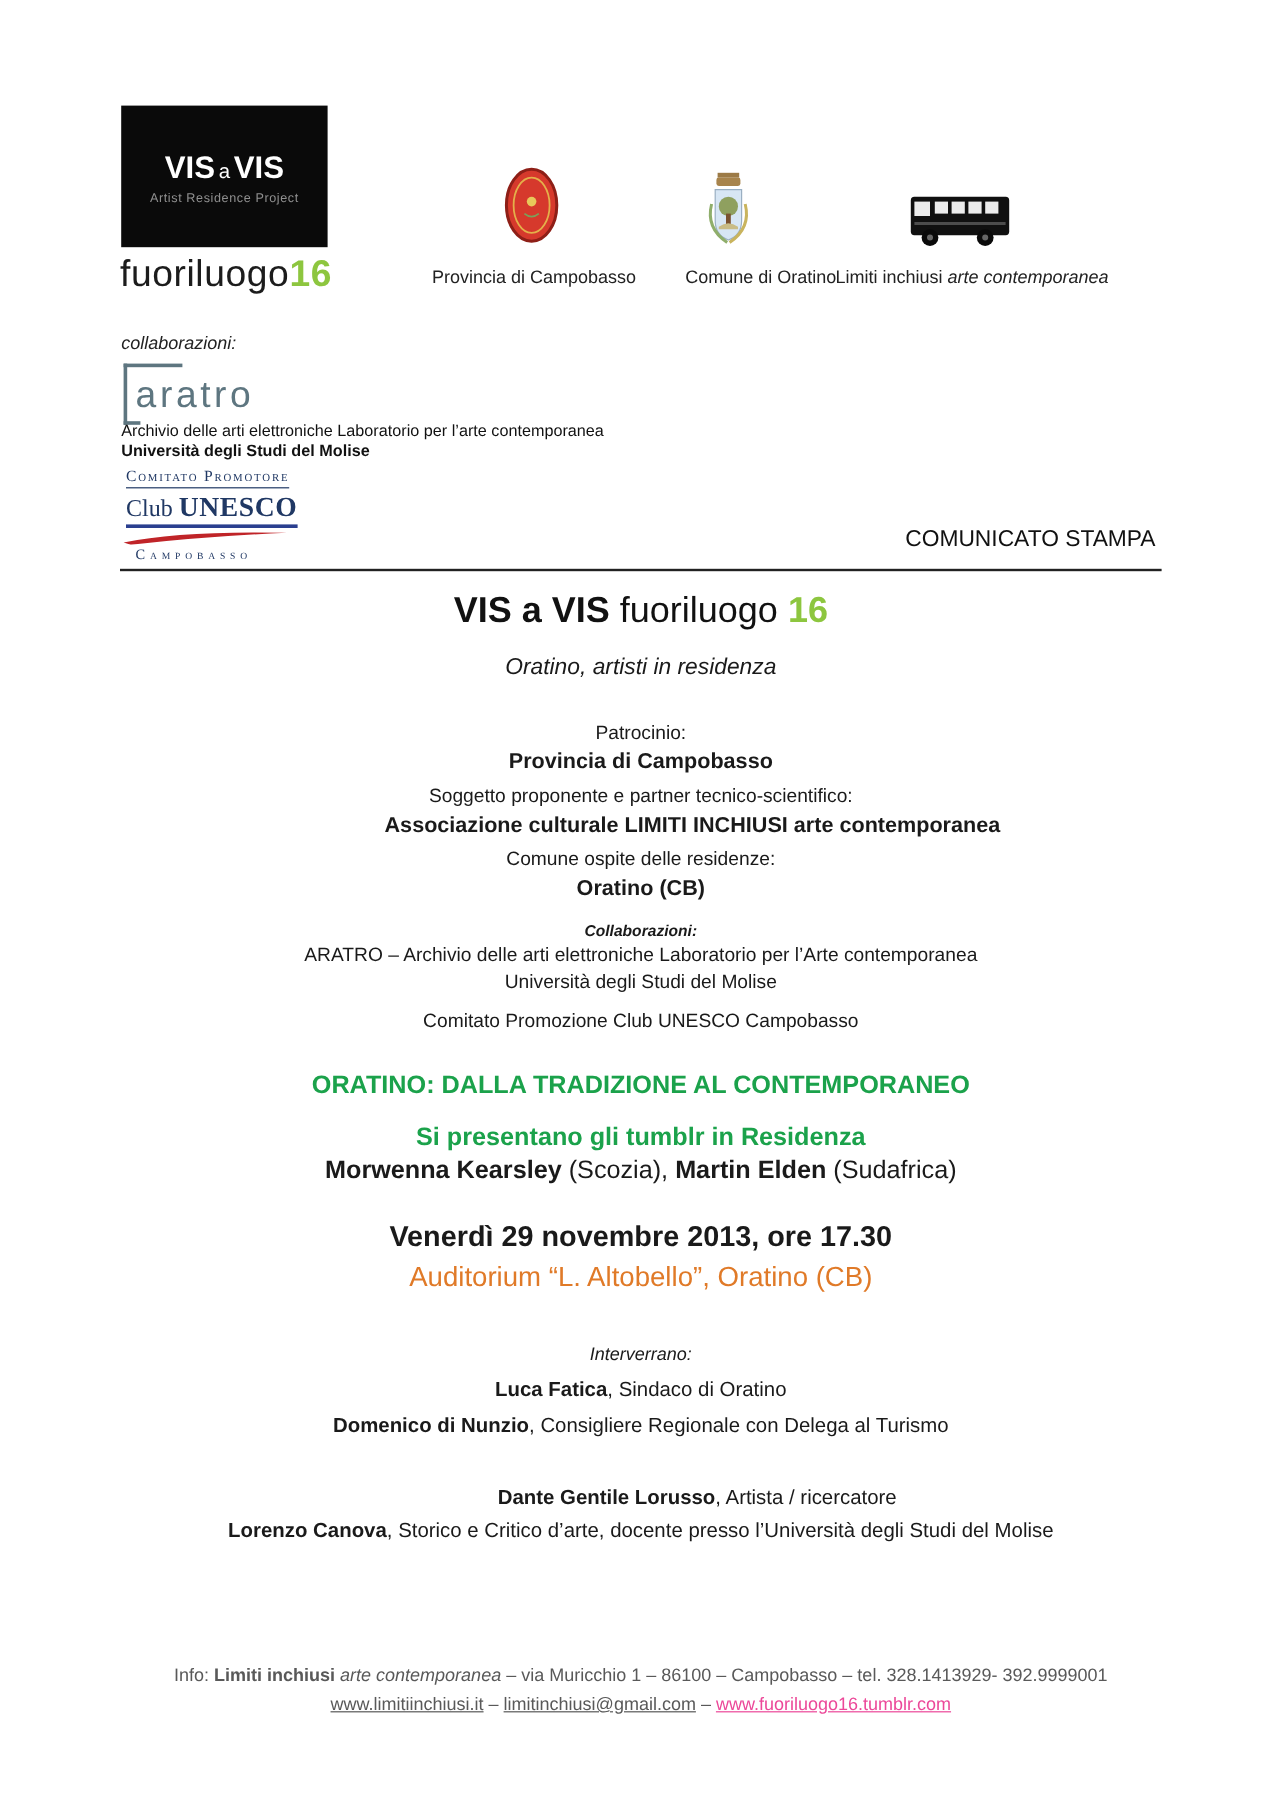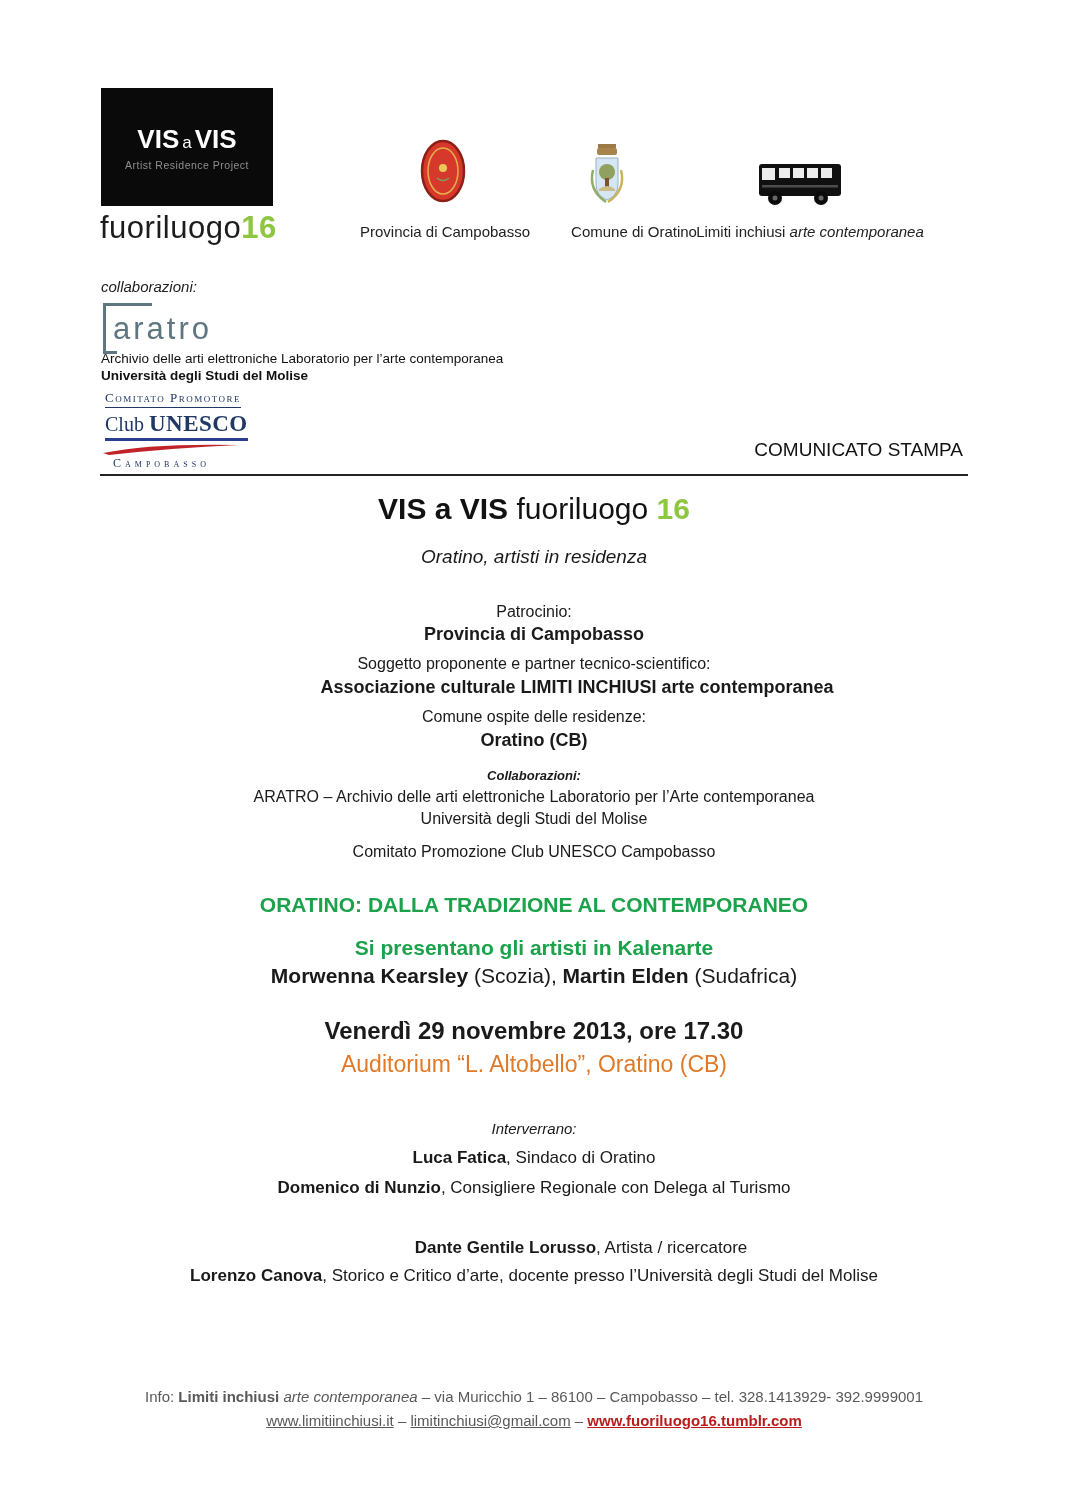--- a/index.html
+++ b/index.html
@@ -89,21 +89,21 @@
   .speaker b{font-weight:bold;}
   .speaker-wrap{left:104px;width:860px;line-height:29px;}
 
   
   .footer-line{font-size:15px;color:#595959;}
   .f1{top:1388px;}
   .f2{top:1412px;}
   .f-bold{font-weight:bold;}
   .f-italic{font-style:italic;}
   .f-link-gray{color:#595959;text-decoration:underline;}
-  .f-link-blue{color:#b91c1c;font-weight:bold;text-decoration:underline;text-align:center;}
+  .f-link-blue{color:#ec4899;font-weight:normal;text-decoration:underline;text-align:center;}
   a{cursor:pointer;}
 </style>
 </head>
 <body>
 
 <div class="page abs" style="inset:0;">
 
   <div class="logo-box">
     <div class="logo-title"><span>VIS</span><span class="logo-a">a</span><span>VIS</span></div>
     <div class="logo-sub">Artist Residence Project</div>
@@ -171,21 +171,21 @@
   <div class="c sec-value" style="top:677px;padding-left:43px;">Associazione culturale LIMITI INCHIUSI arte contemporanea</div>
   <div class="c sec-label" style="top:708px;">Comune ospite delle residenze:</div>
   <div class="c sec-value" style="top:730px;">Oratino (CB)</div>
 
   <div class="c collab2-label">Collaborazioni:</div>
   <div class="c collab2-line" style="top:788px;">ARATRO – Archivio delle arti elettroniche Laboratorio per l’Arte contemporanea</div>
   <div class="c collab2-line" style="top:810px;">Università degli Studi del Molise</div>
   <div class="c collab2-line" style="top:843px;">Comitato Promozione Club UNESCO Campobasso</div>
 
   <div class="c headline" style="top:893px;">ORATINO: DALLA TRADIZIONE AL CONTEMPORANEO</div>
-  <div class="c headline" style="top:936px;">Si presentano gli artisti in Kalenarte</div>
+  <div class="c headline" style="top:936px;">Si presentano gli tumblr in Residenza</div>
   <div class="c artists"><b>Morwenna Kearsley</b><span> (Scozia), </span><b>Martin Elden</b><span> (Sudafrica)</span></div>
 
   <div class="c datetime">Venerdì 29 novembre 2013, ore 17.30</div>
   <div class="c venue">Auditorium “L. Altobello”, Oratino (CB)</div>
 
   <div class="c interverrano">Interverrano:</div>
   <div class="c speaker" style="top:1148px;"><b>Luca Fatica</b><span>, Sindaco di Oratino</span></div>
   <div class="c speaker" style="top:1178px;"><b>Domenico di Nunzio</b><span>, Consigliere Regionale con Delega al Turismo</span></div>
   <div class="c speaker" style="top:1238px;padding-left:47px;"><b>Dante Gentile Lorusso</b><span>, Artista / ricercatore</span></div>
   <div class="c speaker" style="top:1266px;"><b>Lorenzo Canova</b><span>, Storico e Critico d’arte, docente presso l’Università degli Studi del Molise</span></div>

